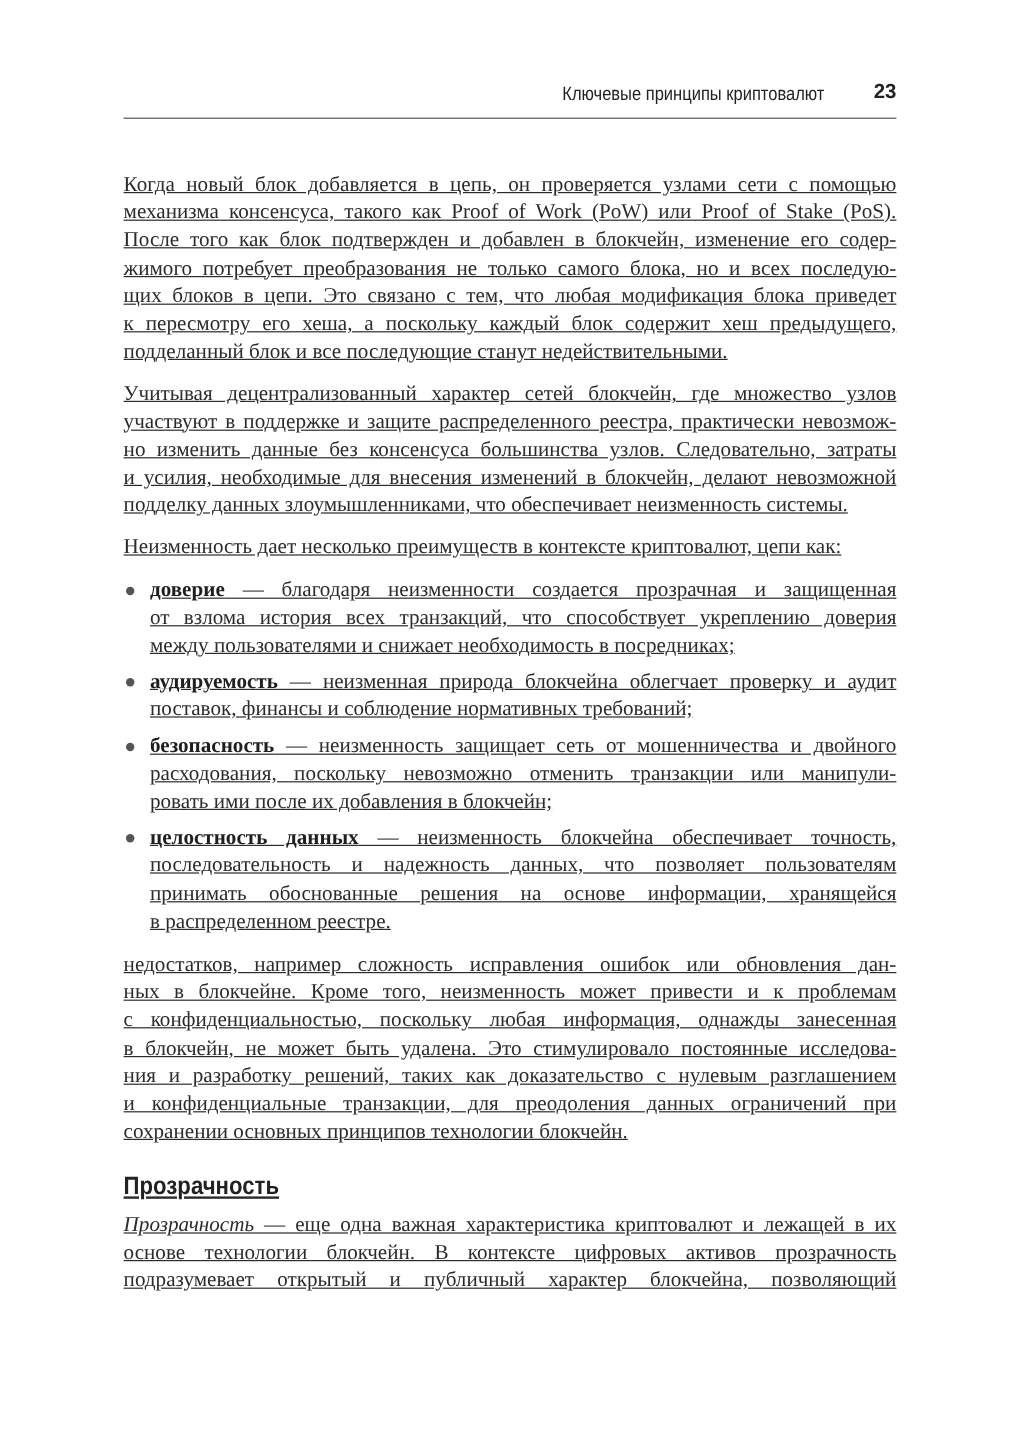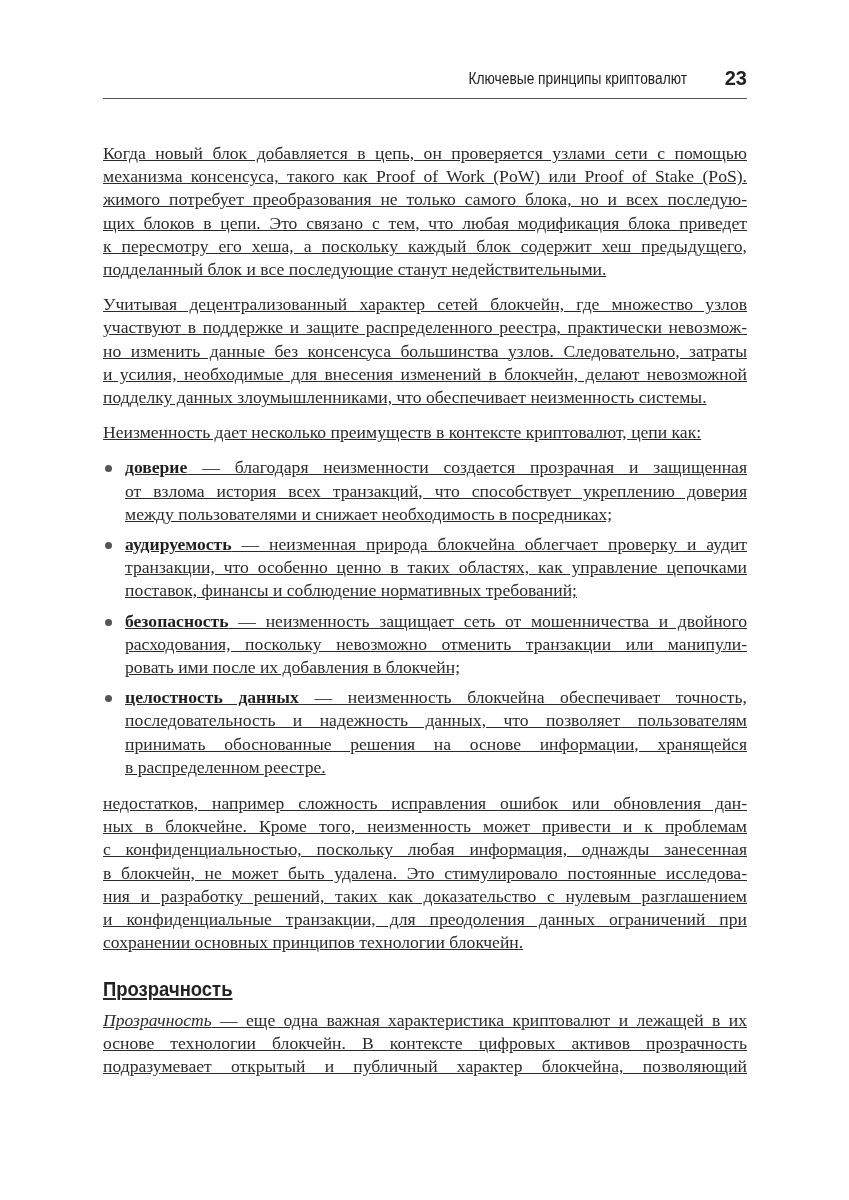--- a/index.html
+++ b/index.html
@@ -8,21 +8,21 @@
     position: absolute; left: 103px; top: 62px; width: 644px; height: 36px;
     border-bottom: 1.5px solid #555;
   }
   .header-title {
     position: absolute; right: 60px; top: 8px;
     font-family: "Liberation Sans", sans-serif; font-size: 16px; color: #222;
     transform: scaleX(0.86); transform-origin: right center; letter-spacing: 0;
   }
   .page-number {
     position: absolute; right: 0; top: 5px;
-    font-family: "Liberation Sans", sans-serif; font-size: 20px; font-weight: bold; color: #222;
+    font-family: "Liberation Sans", sans-serif; font-size: 17px; font-weight: bold; color: #222;
   }
   .content {
     position: absolute; left: 103px; top: 142px; width: 644px;
     font-family: "Liberation Serif", serif; font-size: 17.6px; line-height: 23.2px; color: #2b2b2b; text-decoration: underline;
   }
   .para { margin: 0 0 12px 0; }
   .line { display: block; white-space: nowrap; text-align: justify; text-align-last: justify; }
   .line.last { text-align-last: left; }
   ul.bullets { list-style: none; margin: 0 0 13px 0; padding: 0; }
   ul.bullets li { position: relative; padding-left: 22px; margin-bottom: 7px; }
@@ -43,20 +43,21 @@
 <div class="header">
   <span class="header-title">Ключевые принципы криптовалют</span>
   <span class="page-number">23</span>
 </div>
 
 <div class="content">
 
   <p class="para">
     <span class="line">Когда новый блок добавляется в цепь, он проверяется узлами сети с помощью</span>
     <span class="line">механизма консенсуса, такого как Proof of Work (PoW) или Proof of Stake (PoS).</span>
+    <span class="line">После того как блок подтвержден и добавлен в блокчейн, изменение его содер-</span>
     <span class="line">жимого потребует преобразования не только самого блока, но и всех последую-</span>
     <span class="line">щих блоков в цепи. Это связано с тем, что любая модификация блока приведет</span>
     <span class="line">к пересмотру его хеша, а поскольку каждый блок содержит хеш предыдущего,</span>
     <span class="line last">подделанный блок и все последующие станут недействительными.</span>
   </p>
 
   <p class="para">
     <span class="line">Учитывая децентрализованный характер сетей блокчейн, где множество узлов</span>
     <span class="line">участвуют в поддержке и защите распределенного реестра, практически невозмож-</span>
     <span class="line">но изменить данные без консенсуса большинства узлов. Следовательно, затраты</span>
@@ -71,21 +72,20 @@
   <ul class="bullets">
     <li>
       <span class="bullet"></span>
       <span class="line"><span class="term">доверие</span><span> — благодаря неизменности создается прозрачная и защищенная</span></span>
       <span class="line">от взлома история всех транзакций, что способствует укреплению доверия</span>
       <span class="line last">между пользователями и снижает необходимость в посредниках;</span>
     </li>
     <li>
       <span class="bullet"></span>
       <span class="line"><span class="term">аудируемость</span><span> — неизменная природа блокчейна облегчает проверку и аудит</span></span>
-      <span class="line">транзакции, что особенно ценно в таких областях, как управление цепочками</span>
       <span class="line last">поставок, финансы и соблюдение нормативных требований;</span>
     </li>
     <li>
       <span class="bullet"></span>
       <span class="line"><span class="term">безопасность</span><span> — неизменность защищает сеть от мошенничества и двойного</span></span>
       <span class="line">расходования, поскольку невозможно отменить транзакции или манипули-</span>
       <span class="line last">ровать ими после их добавления в блокчейн;</span>
     </li>
     <li>
       <span class="bullet"></span>

